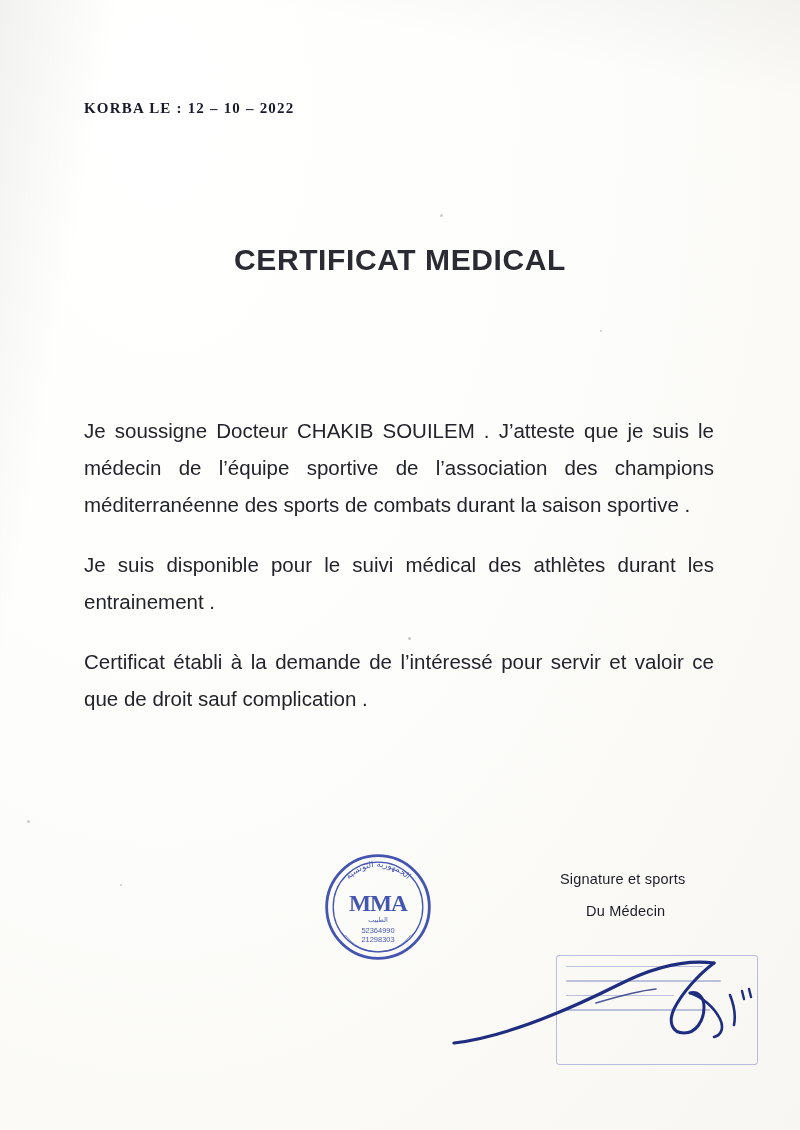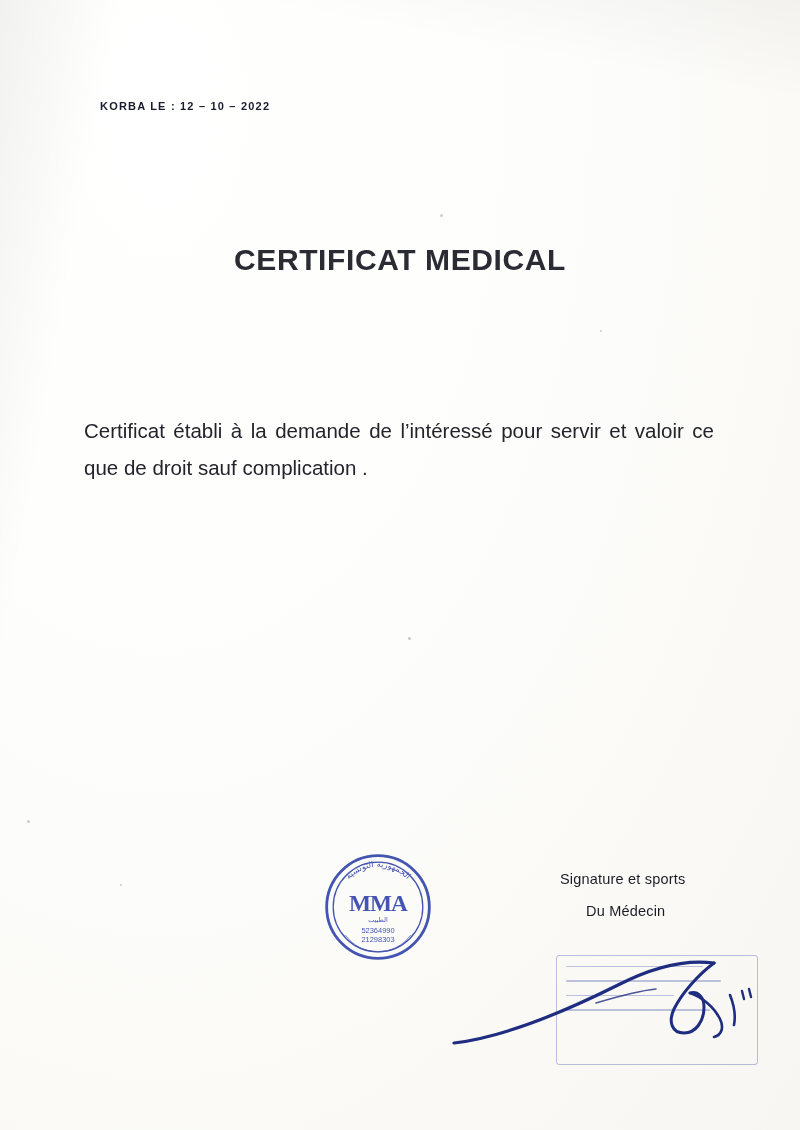--- a/index.html
+++ b/index.html
@@ -34,25 +34,25 @@
   }
 
   .sheet-content {
     position: absolute;
     inset: 0;
   }
 
   
   .date-line {
     position: absolute;
-    left: 100px;
+    left: 84px;
     top: 100px;
-    font-family: Liberation Sans, sans-serif;
+    font-family: Liberation Serif, serif;
     font-weight: 700;
-    font-size: 11px;
+    font-size: 15px;
     letter-spacing: 1.2px;
     color: #1a1a2e;
     white-space: nowrap;
   }
 
   
   .doc-title {
     position: absolute;
     left: 0;
     right: 0;
@@ -160,20 +160,22 @@
     <div class="speck" style="left:600px;top:330px;width:2px;height:2px;"></div>
     <div class="speck" style="left:408px;top:637px;width:2.5px;height:2.5px;"></div>
     <div class="speck" style="left:27px;top:820px;width:3px;height:3px;"></div>
     <div class="speck" style="left:120px;top:884px;width:2px;height:2px;"></div>
 
     <div class="date-line">KORBA LE : 12 – 10 – 2022</div>
 
     <div class="doc-title">CERTIFICAT MEDICAL</div>
 
     <div class="body-block">
+      <p class="para">Je soussigne Docteur CHAKIB SOUILEM . J’atteste que je suis le médecin de l’équipe sportive de l’association des champions méditerranéenne des sports de combats durant la saison sportive .</p>
+      <p class="para">Je suis disponible pour le suivi médical des athlètes durant les entrainement .</p>
       <p class="para">Certificat établi à la demande de l’intéressé pour servir et valoir ce que de droit sauf complication .</p>
     </div>
 
     <div class="sign-label l1">Signature et sports</div>
     <div class="sign-label l2">Du Médecin</div>
 
     <svg class="stamp" viewBox="0 0 120 120">
       <circle cx="60" cy="60" r="55" fill="none" stroke="#2b3ea8" stroke-width="3"></circle>
       <circle cx="60" cy="60" r="48" fill="none" stroke="#2b3ea8" stroke-width="1.4"></circle>
       <path id="arcTop" d="M 17 60 A 43 43 0 0 1 103 60" fill="none"></path>

